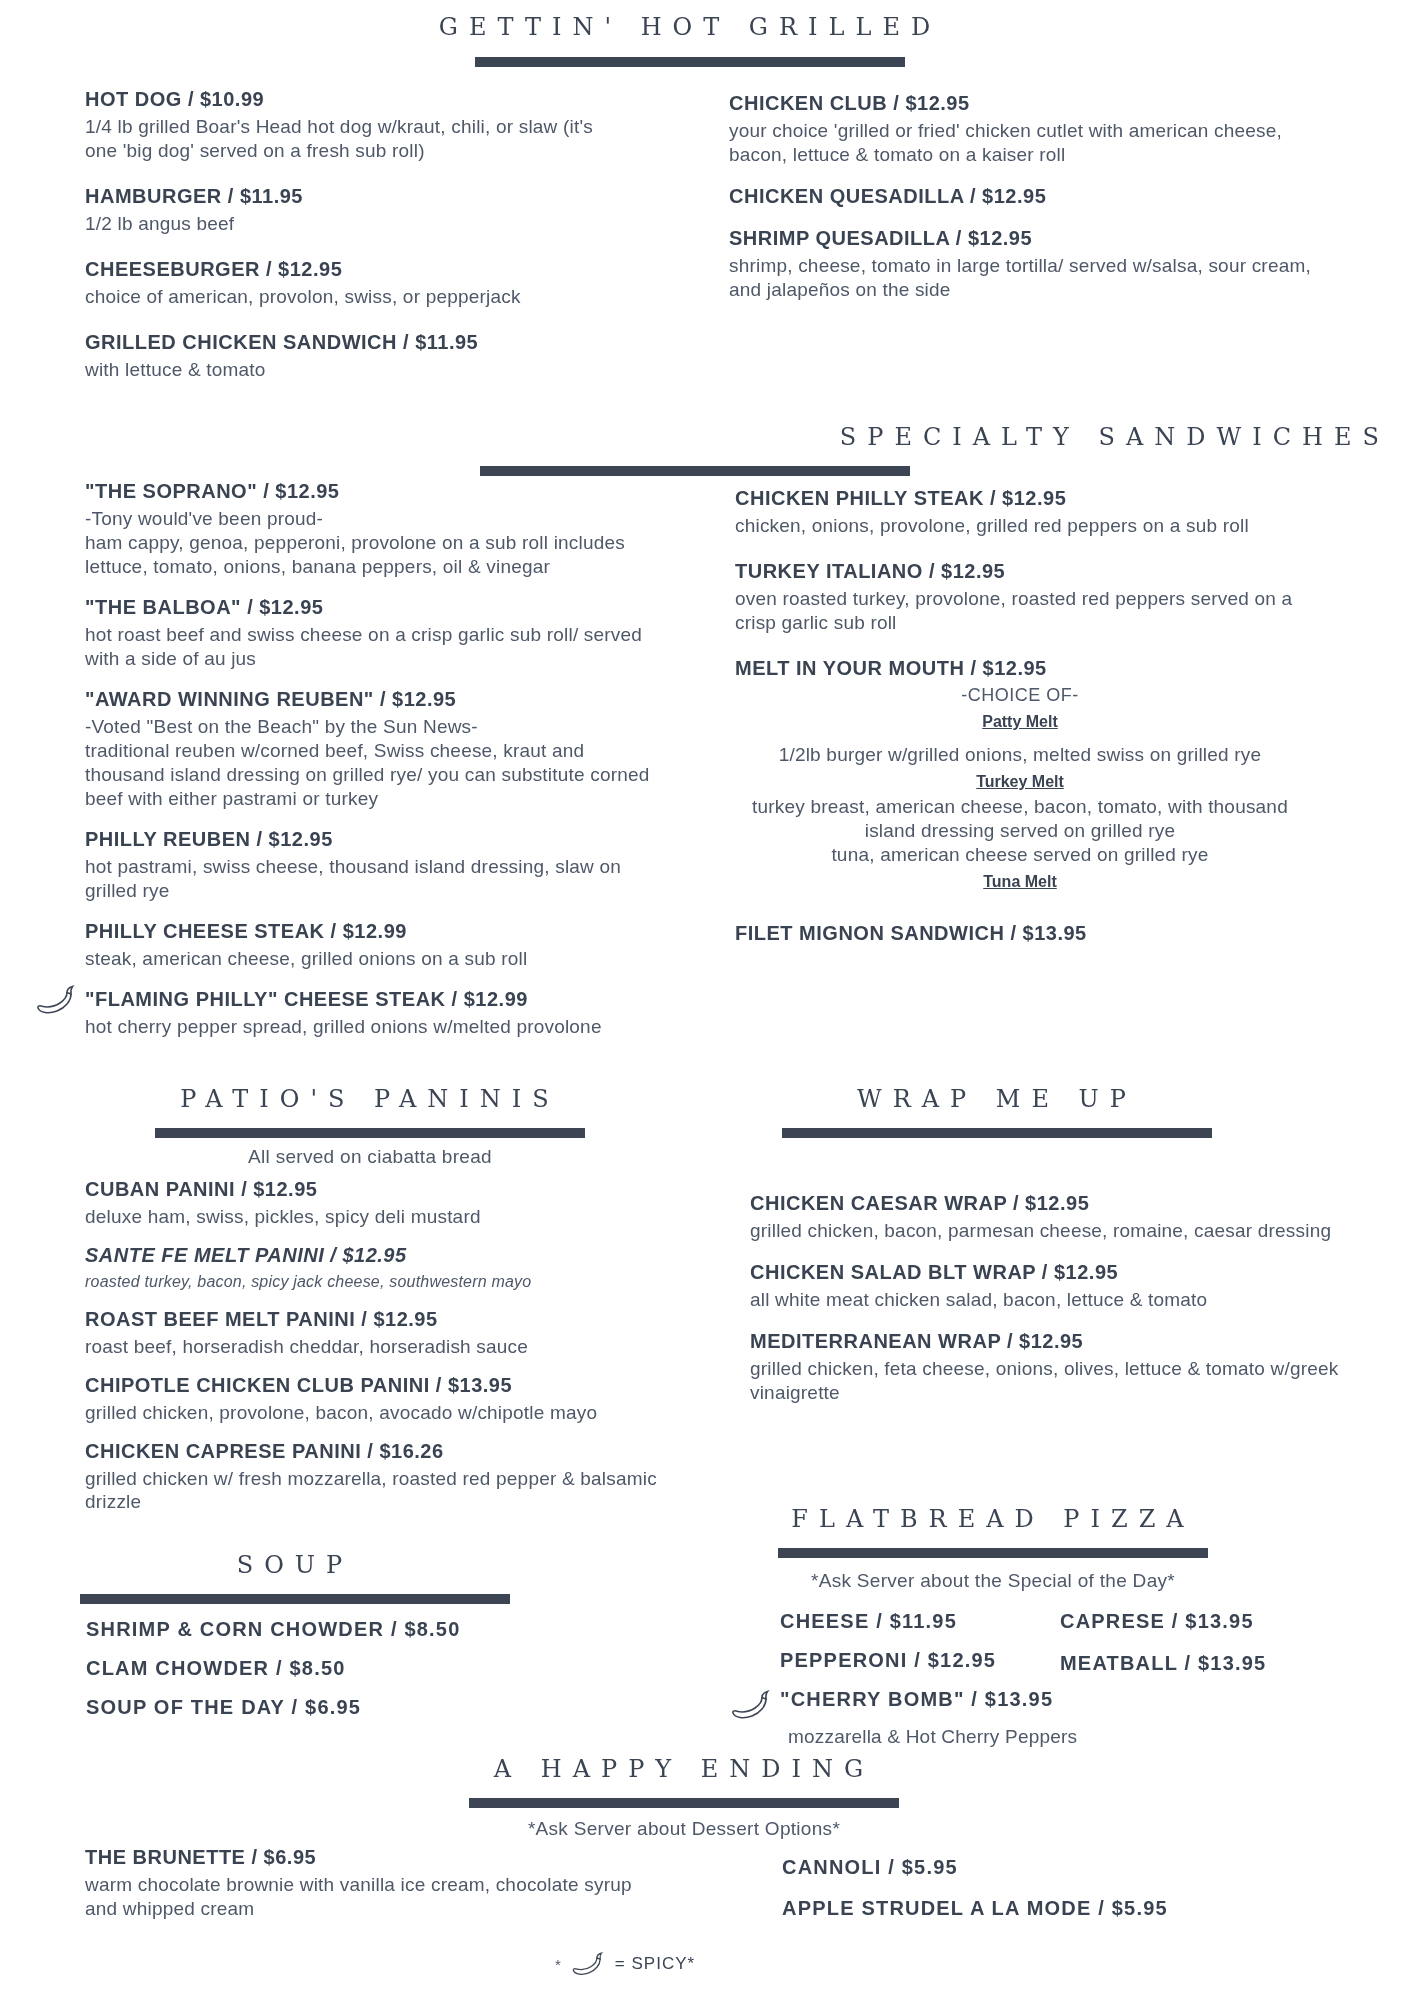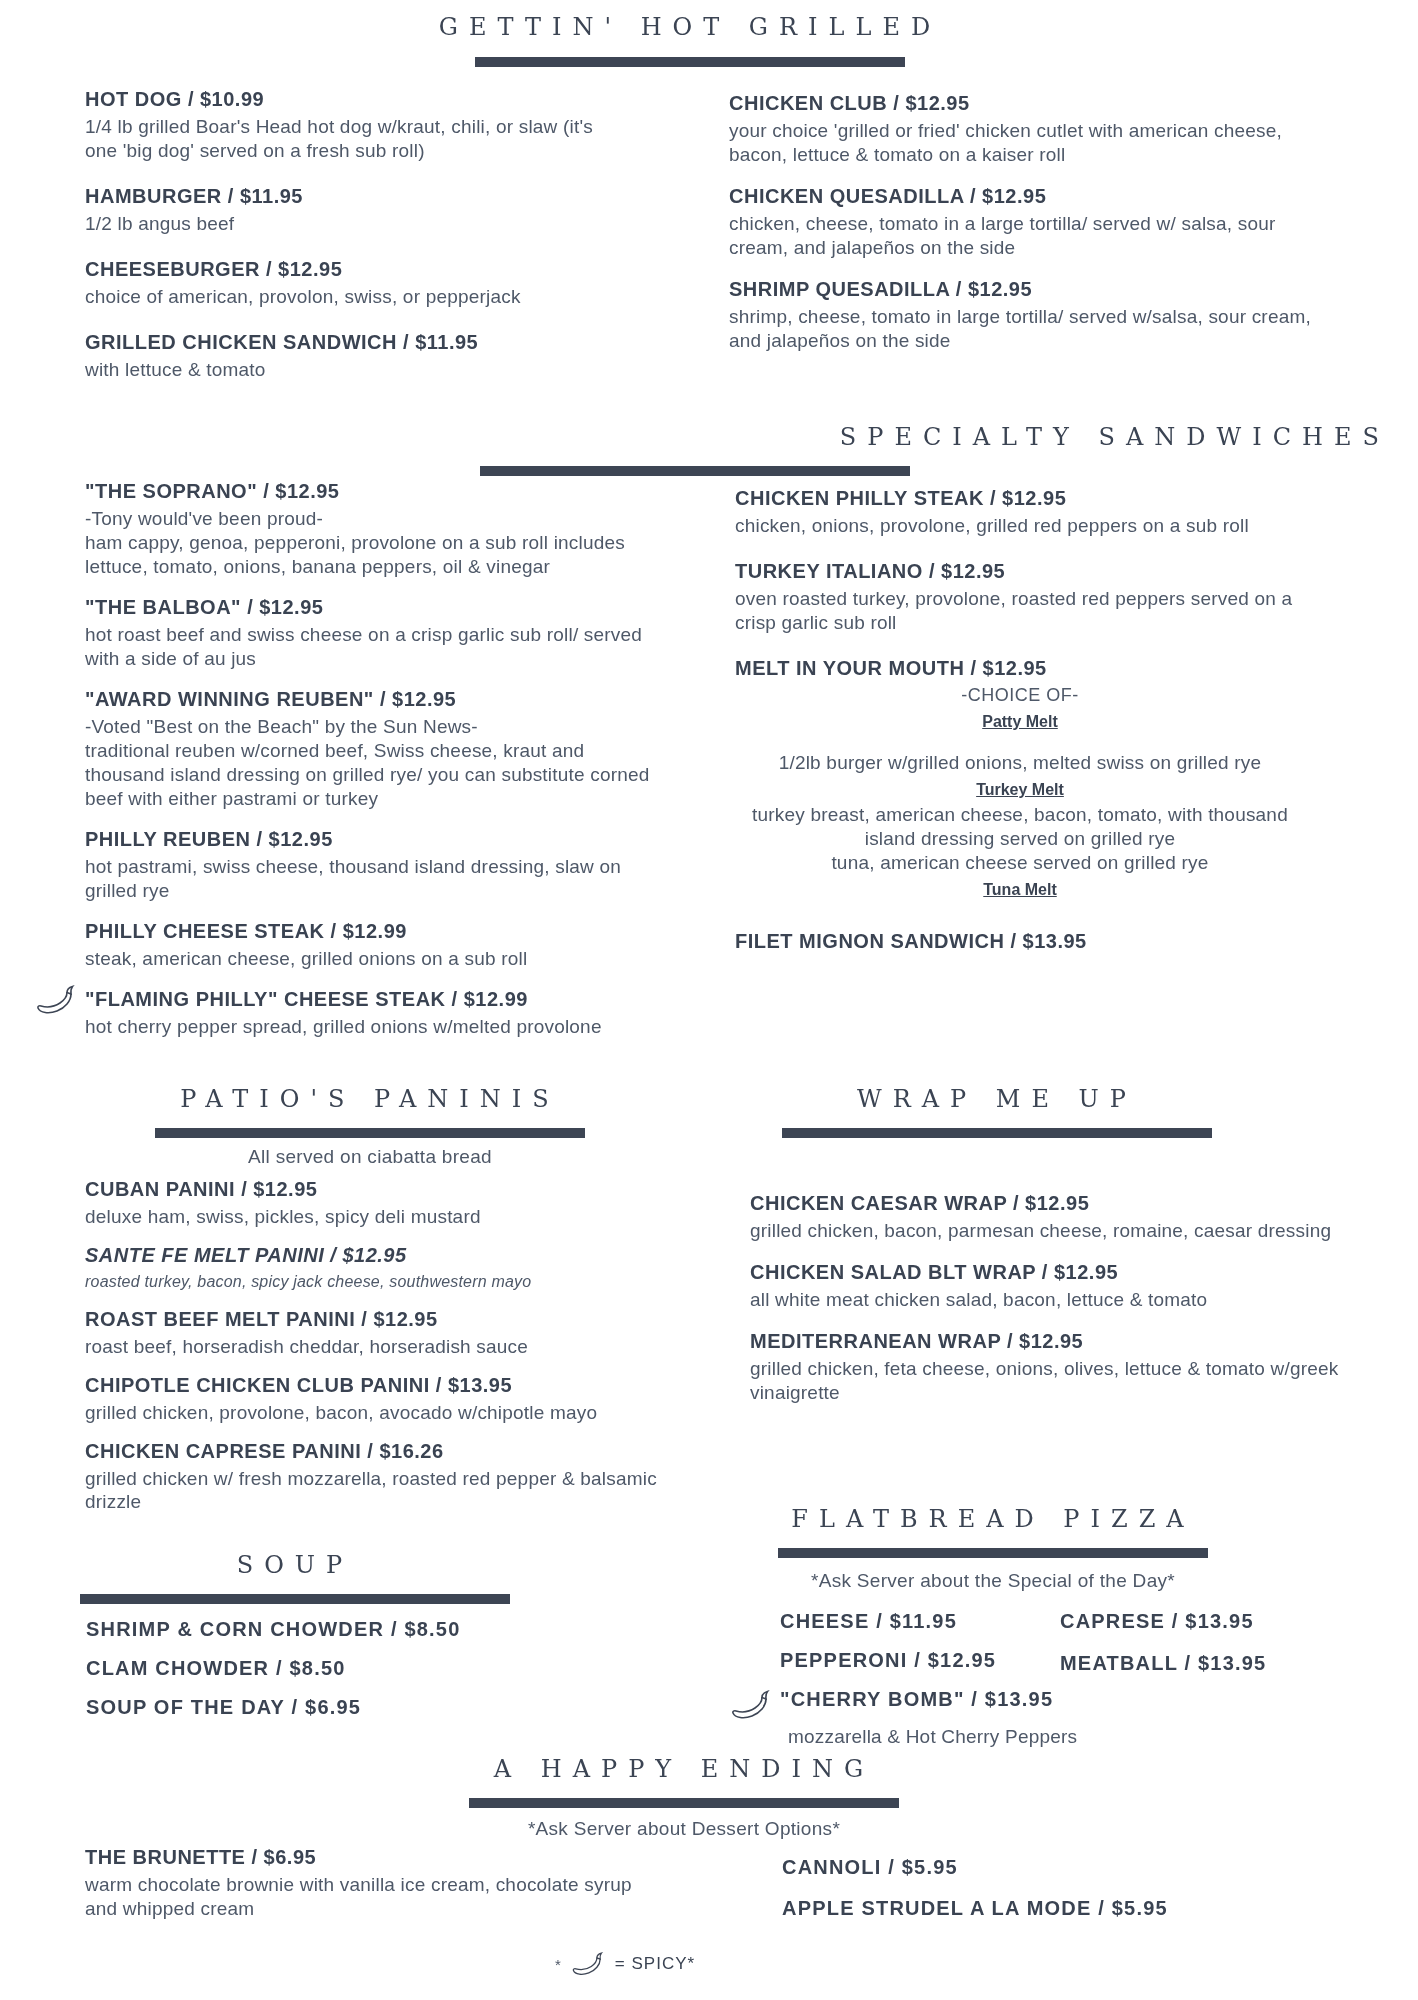--- a/index.html
+++ b/index.html
@@ -64,21 +64,20 @@
     </div>
   </div>
 
   <div class="col" style="top:90px;left:729px;width:585px;">
     <div class="item m16">
       <div class="iname">CHICKEN CLUB / $12.95</div>
       <div class="idesc">your choice 'grilled or fried' chicken cutlet with american cheese, bacon, lettuce &amp; tomato on a kaiser roll</div>
     </div>
     <div class="item m16">
       <div class="iname">CHICKEN QUESADILLA / $12.95</div>
-      <div class="idesc">chicken, cheese, tomato in a large tortilla/ served w/ salsa, sour cream, and jalapeños on the side</div>
     </div>
     <div class="item mt8">
       <div class="iname">SHRIMP QUESADILLA / $12.95</div>
       <div class="idesc">shrimp, cheese, tomato in large tortilla/ served w/salsa, sour cream, and jalapeños on the side</div>
     </div>
   </div>
 
   <div class="sec-head" style="top:422px;left:0;width:1390px;text-align:right;">
     <div class="t">SPECIALTY SANDWICHES</div>
     <div class="bar" style="margin-top:14px;"></div>
@@ -125,21 +124,21 @@
       <div class="idesc">chicken, onions, provolone, grilled red peppers on a sub roll</div>
     </div>
     <div class="item m20">
       <div class="iname">TURKEY ITALIANO / $12.95</div>
       <div class="idesc">oven roasted turkey, provolone, roasted red peppers served on a crisp garlic sub roll</div>
     </div>
     <div class="item m24">
       <div class="iname">MELT IN YOUR MOUTH / $12.95</div>
       <div class="center choice-label">-CHOICE OF-</div>
       <div class="center melt-name">Patty Melt</div>
-      <div class="center idesc" style="margin-top:16px;">1/2lb burger w/grilled onions, melted swiss on grilled rye</div>
+      <div class="center idesc" style="margin-top:8px;">1/2lb burger w/grilled onions, melted swiss on grilled rye</div>
       <div class="center melt-name">Turkey Melt</div>
       <div class="center idesc" style="margin-top:0;">turkey breast, american cheese, bacon, tomato, with thousand island dressing served on grilled rye</div>
       <div class="center idesc" style="margin-top:0;">tuna, american cheese served on grilled rye</div>
       <div class="center melt-name">Tuna Melt</div>
     </div>
     <div class="item two-line">
       <div class="iname">FILET MIGNON SANDWICH /  $13.95</div>
     </div>
   </div>
 

